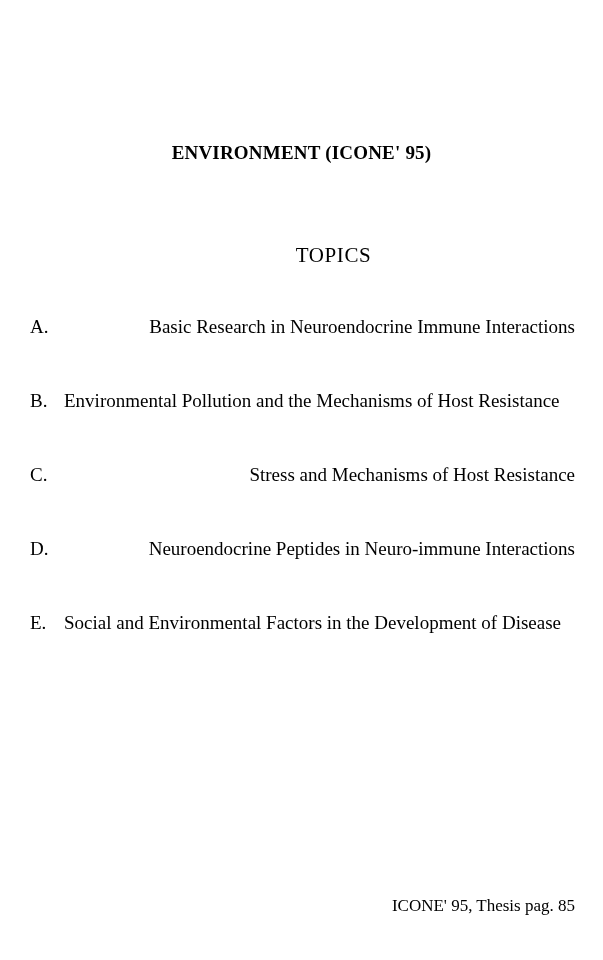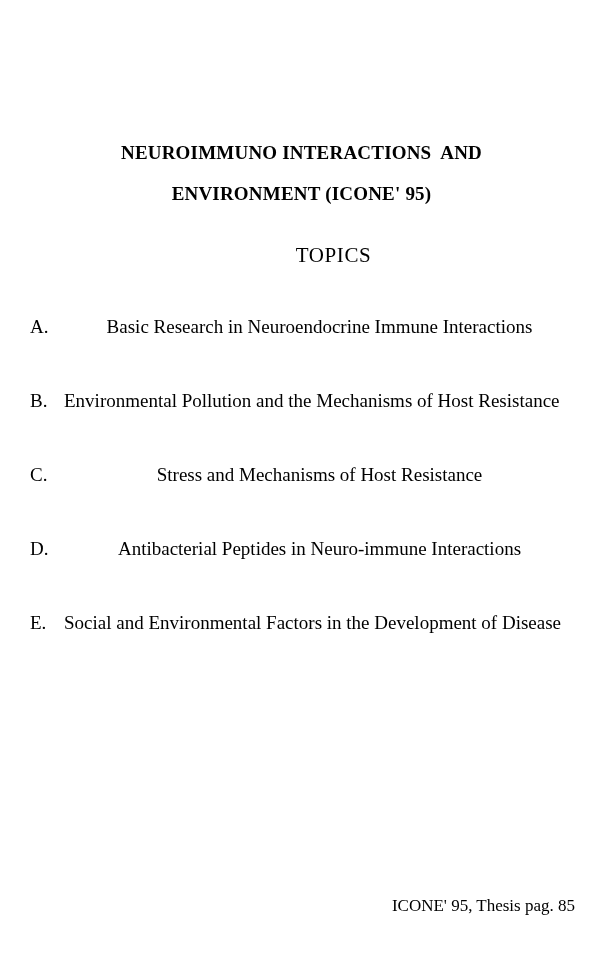--- a/index.html
+++ b/index.html
@@ -73,39 +73,38 @@
     width: 34px;
     flex: 0 0 34px;
     text-align: left;
   }
   .topic-text {
     flex: 1 1 auto;
     text-align: justify;
     text-justify: inter-word;
   }
   .topic-text.nojustify {
-    text-align: center;
+    text-align: right;
   }
   .footer-note {
     position: absolute;
     top: 896px;
     left: 0;
     width: 575px;
     text-align: right;
     font-size: 17px;
   }
 </style>
 </head>
 <body>
 
 <div class="page">
 
 
   <div class="title-block">
-    <span class="title-line">NEUROIMMUNO INTERACTIONS  AND</span>
     <span class="title-line">ENVIRONMENT (ICONE' 95)</span>
   </div>
 
   <div class="topics-heading">TOPICS</div>
 
   <div class="topics-list">
 
     <div class="topic-item">
       <span class="topic-letter">A.</span>
       <span class="topic-text nojustify">Basic Research in Neuroendocrine Immune Interactions</span>
@@ -116,21 +115,21 @@
       <span class="topic-text">Environmental Pollution and the Mechanisms of Host Resistance</span>
     </div>
 
     <div class="topic-item">
       <span class="topic-letter">C.</span>
       <span class="topic-text nojustify">Stress and Mechanisms of Host Resistance</span>
     </div>
 
     <div class="topic-item">
       <span class="topic-letter">D.</span>
-      <span class="topic-text nojustify">Antibacterial Peptides in Neuro-immune Interactions</span>
+      <span class="topic-text nojustify">Neuroendocrine Peptides in Neuro-immune Interactions</span>
     </div>
 
     <div class="topic-item">
       <span class="topic-letter">E.</span>
       <span class="topic-text">Social and Environmental Factors in the Development of Disease</span>
     </div>
 
   </div>
 
   <div class="footer-note">ICONE' 95, Thesis pag. 85</div>

